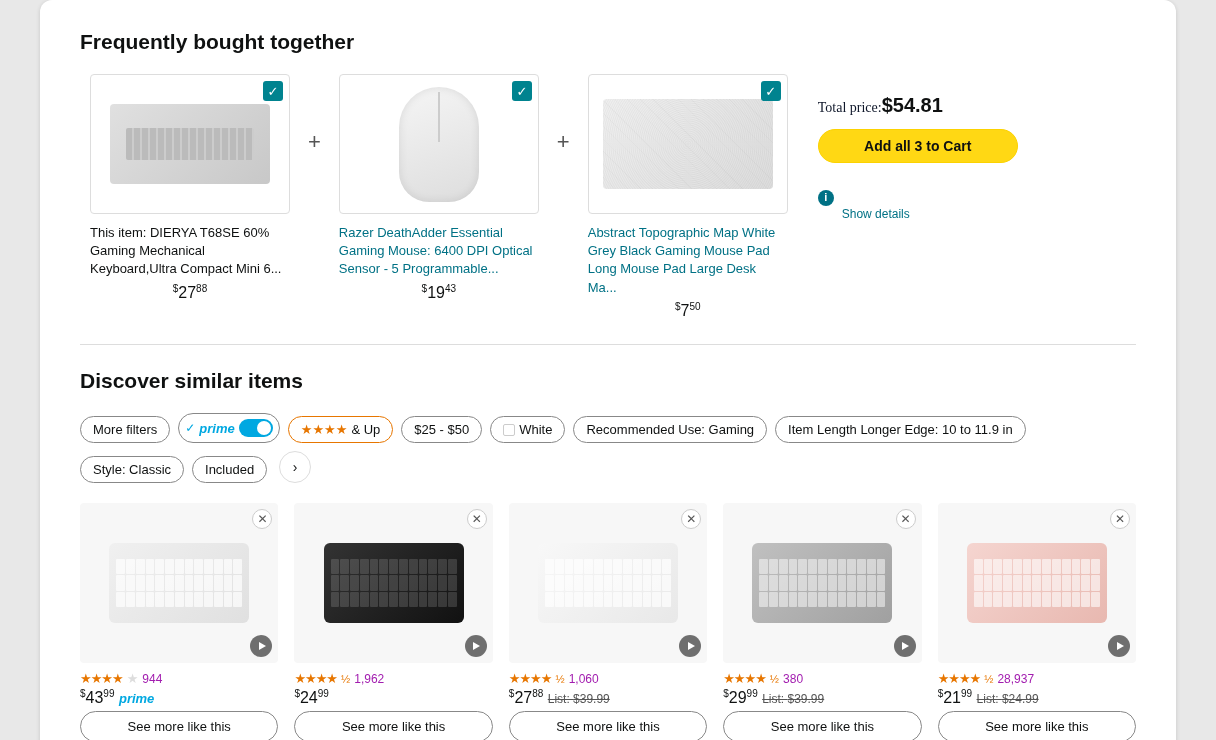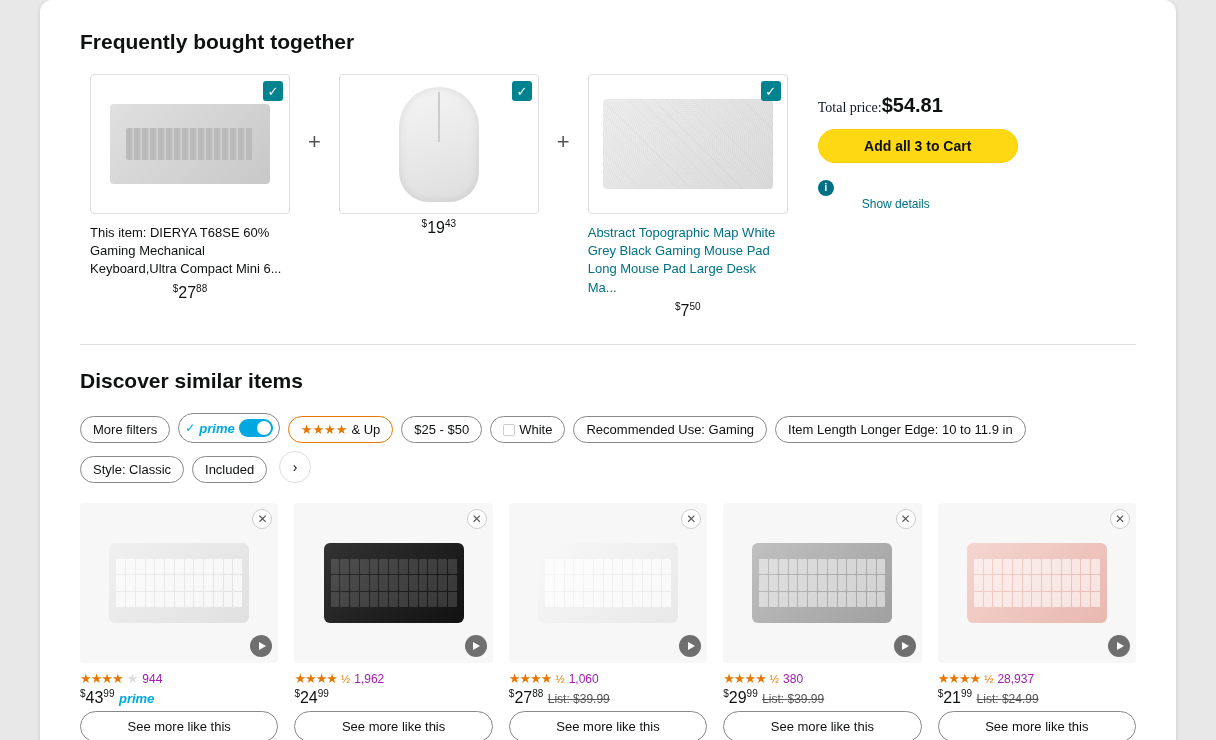--- a/index.html
+++ b/index.html
@@ -123,21 +123,21 @@
     .add-all-btn {
       background: #FFD814;
       border: 1px solid #FCD200;
       border-radius: 20px;
       padding: 8px 0;
       width: 200px;
       font-size: 14px;
       font-weight: 600;
       cursor: pointer;
       text-align: center;
-      margin-bottom: 16px;
+      margin-bottom: 26px;
     }
     .fbt-info {
       display: flex;
       align-items: flex-start;
       gap: 8px;
       font-size: 12px;
       color: #0F1111;
       line-height: 1.4;
       max-width: 220px;
     }
@@ -153,21 +153,20 @@
       align-items: center;
       justify-content: center;
       flex-shrink: 0;
       margin-top: 1px;
     }
     .show-details-link {
       color: #007185;
       text-decoration: none;
       display: block;
       font-size: 12px;
-      margin-left: 20px;
     }
 
     
     .keyboard-img {
       width: 160px;
       height: 80px;
       background: linear-gradient(135deg, #e0e0e0, #c8c8c8);
       border-radius: 4px;
       position: relative;
       overflow: hidden;
@@ -478,20 +477,23 @@
       </div>
     </div>
 
     <div class="fbt-plus">+</div>
 
     <div class="fbt-item">
       <div class="fbt-item-inner">
         <div class="mouse-img"></div>
         <div class="fbt-checkbox">✓</div>
       </div>
+      <div class="fbt-item-desc">
+        <a class="item-link">Razer DeathAdder Essential Gaming Mouse: 6400 DPI Optical Sensor - 5 Programmable...</a>
+      </div>
       <div class="fbt-item-price">
         <sup>$</sup>19<sup style="font-size:10px">43</sup>
       </div>
     </div>
 
     <div class="fbt-plus">+</div>
 
     <div class="fbt-item">
       <div class="fbt-item-inner">
         <div class="mousepad-img"></div>

